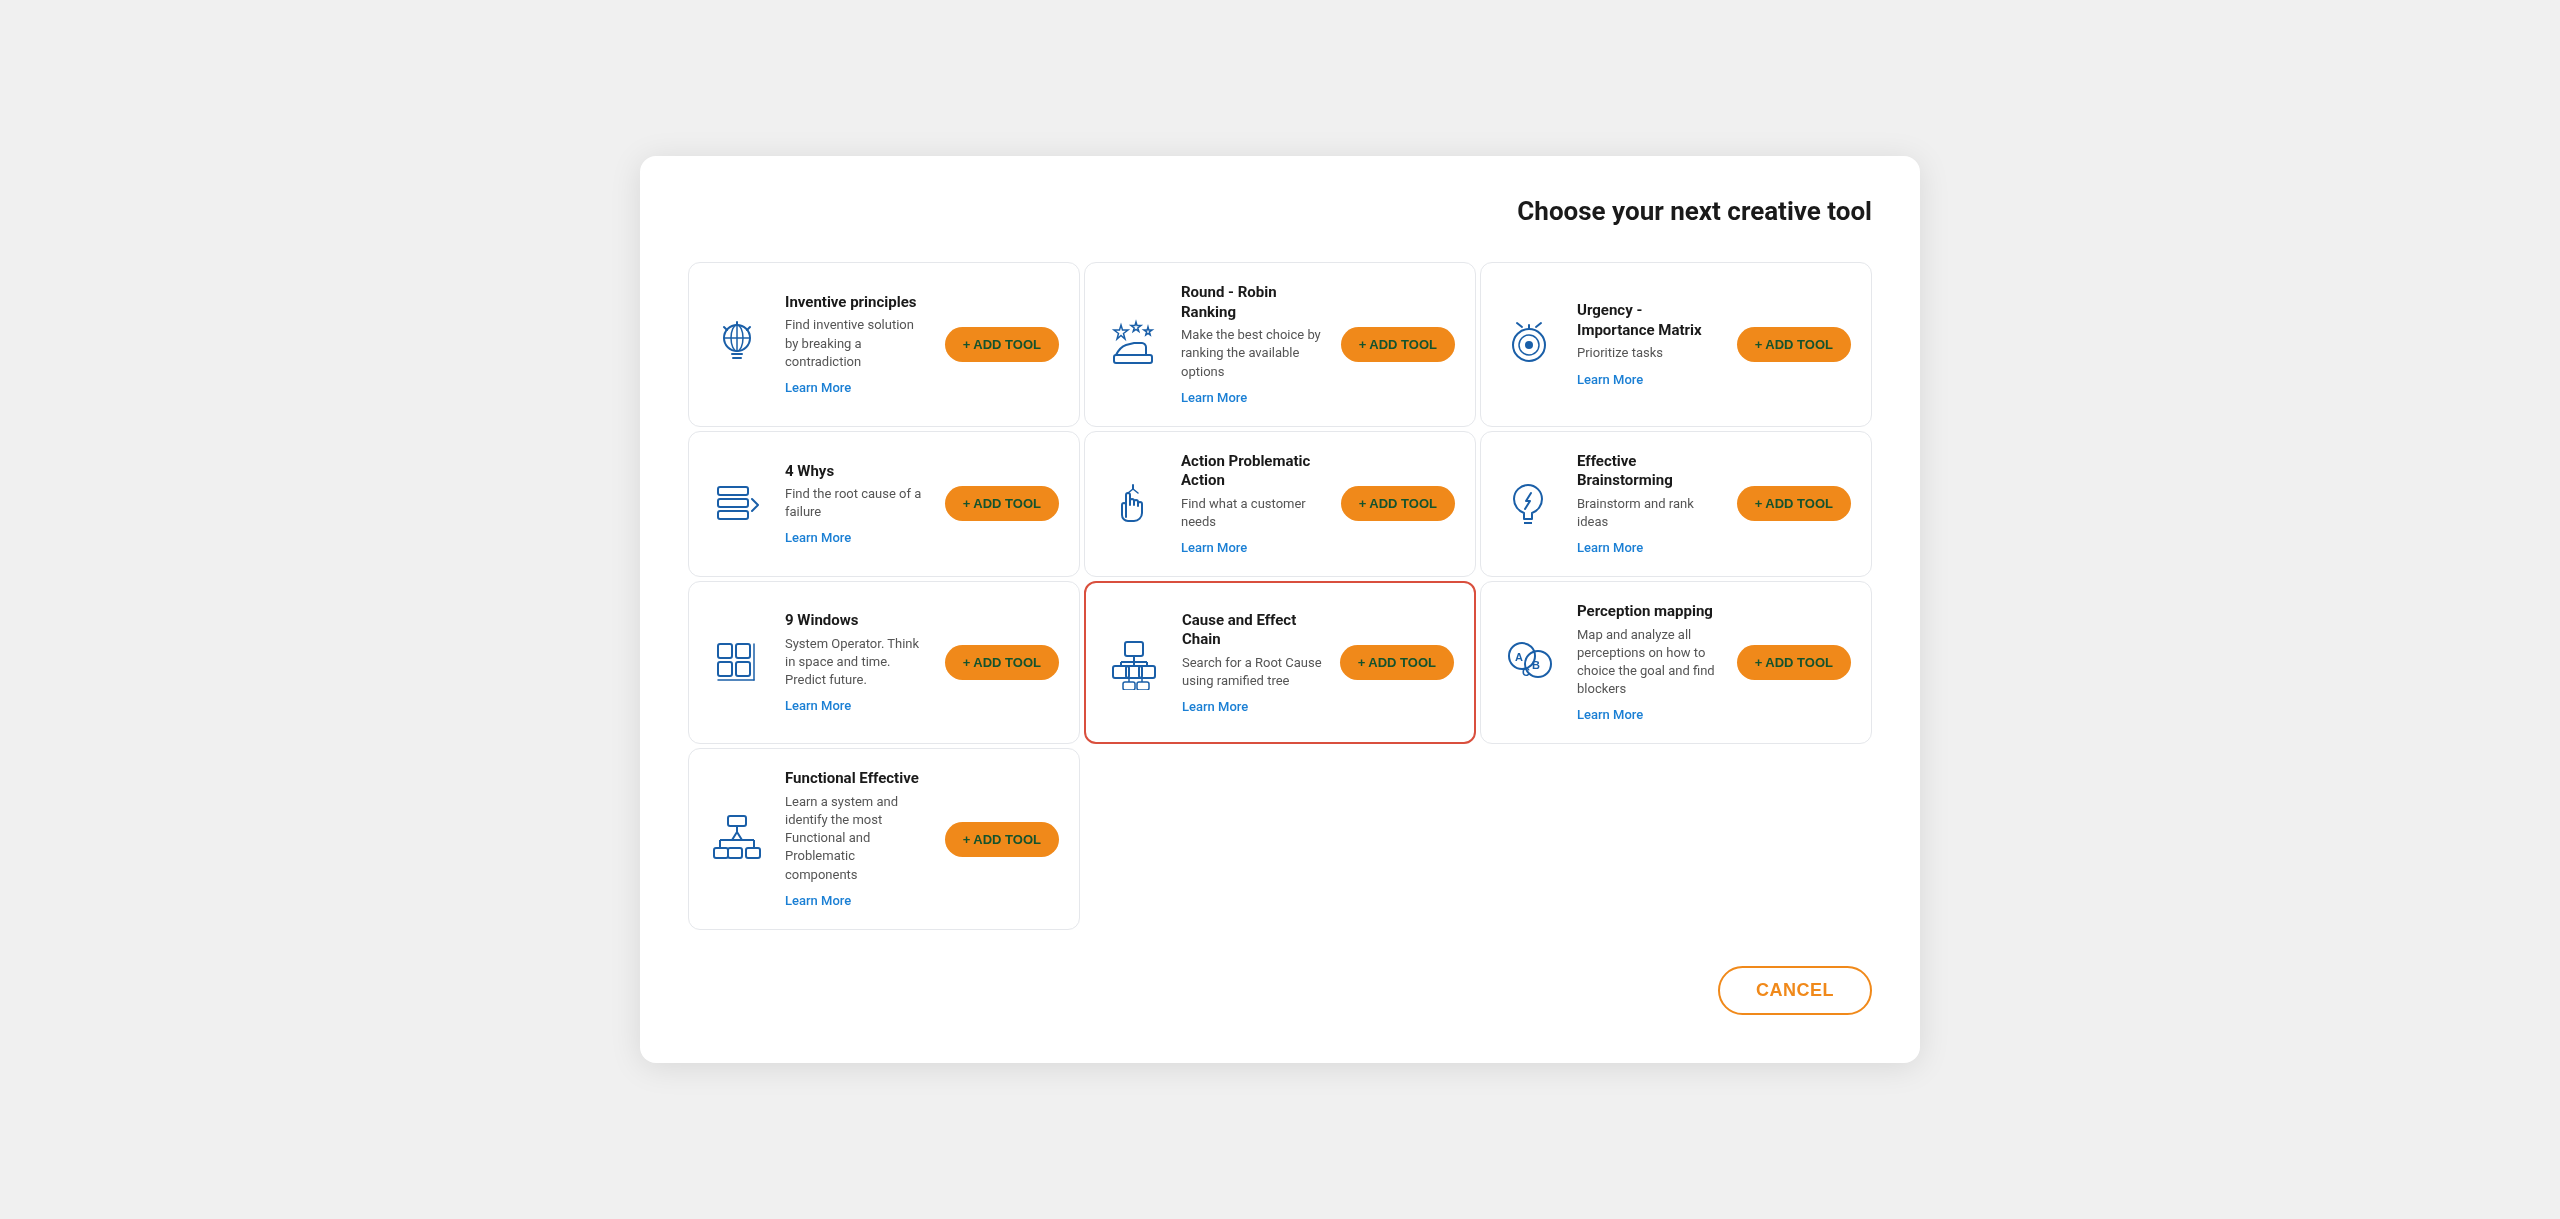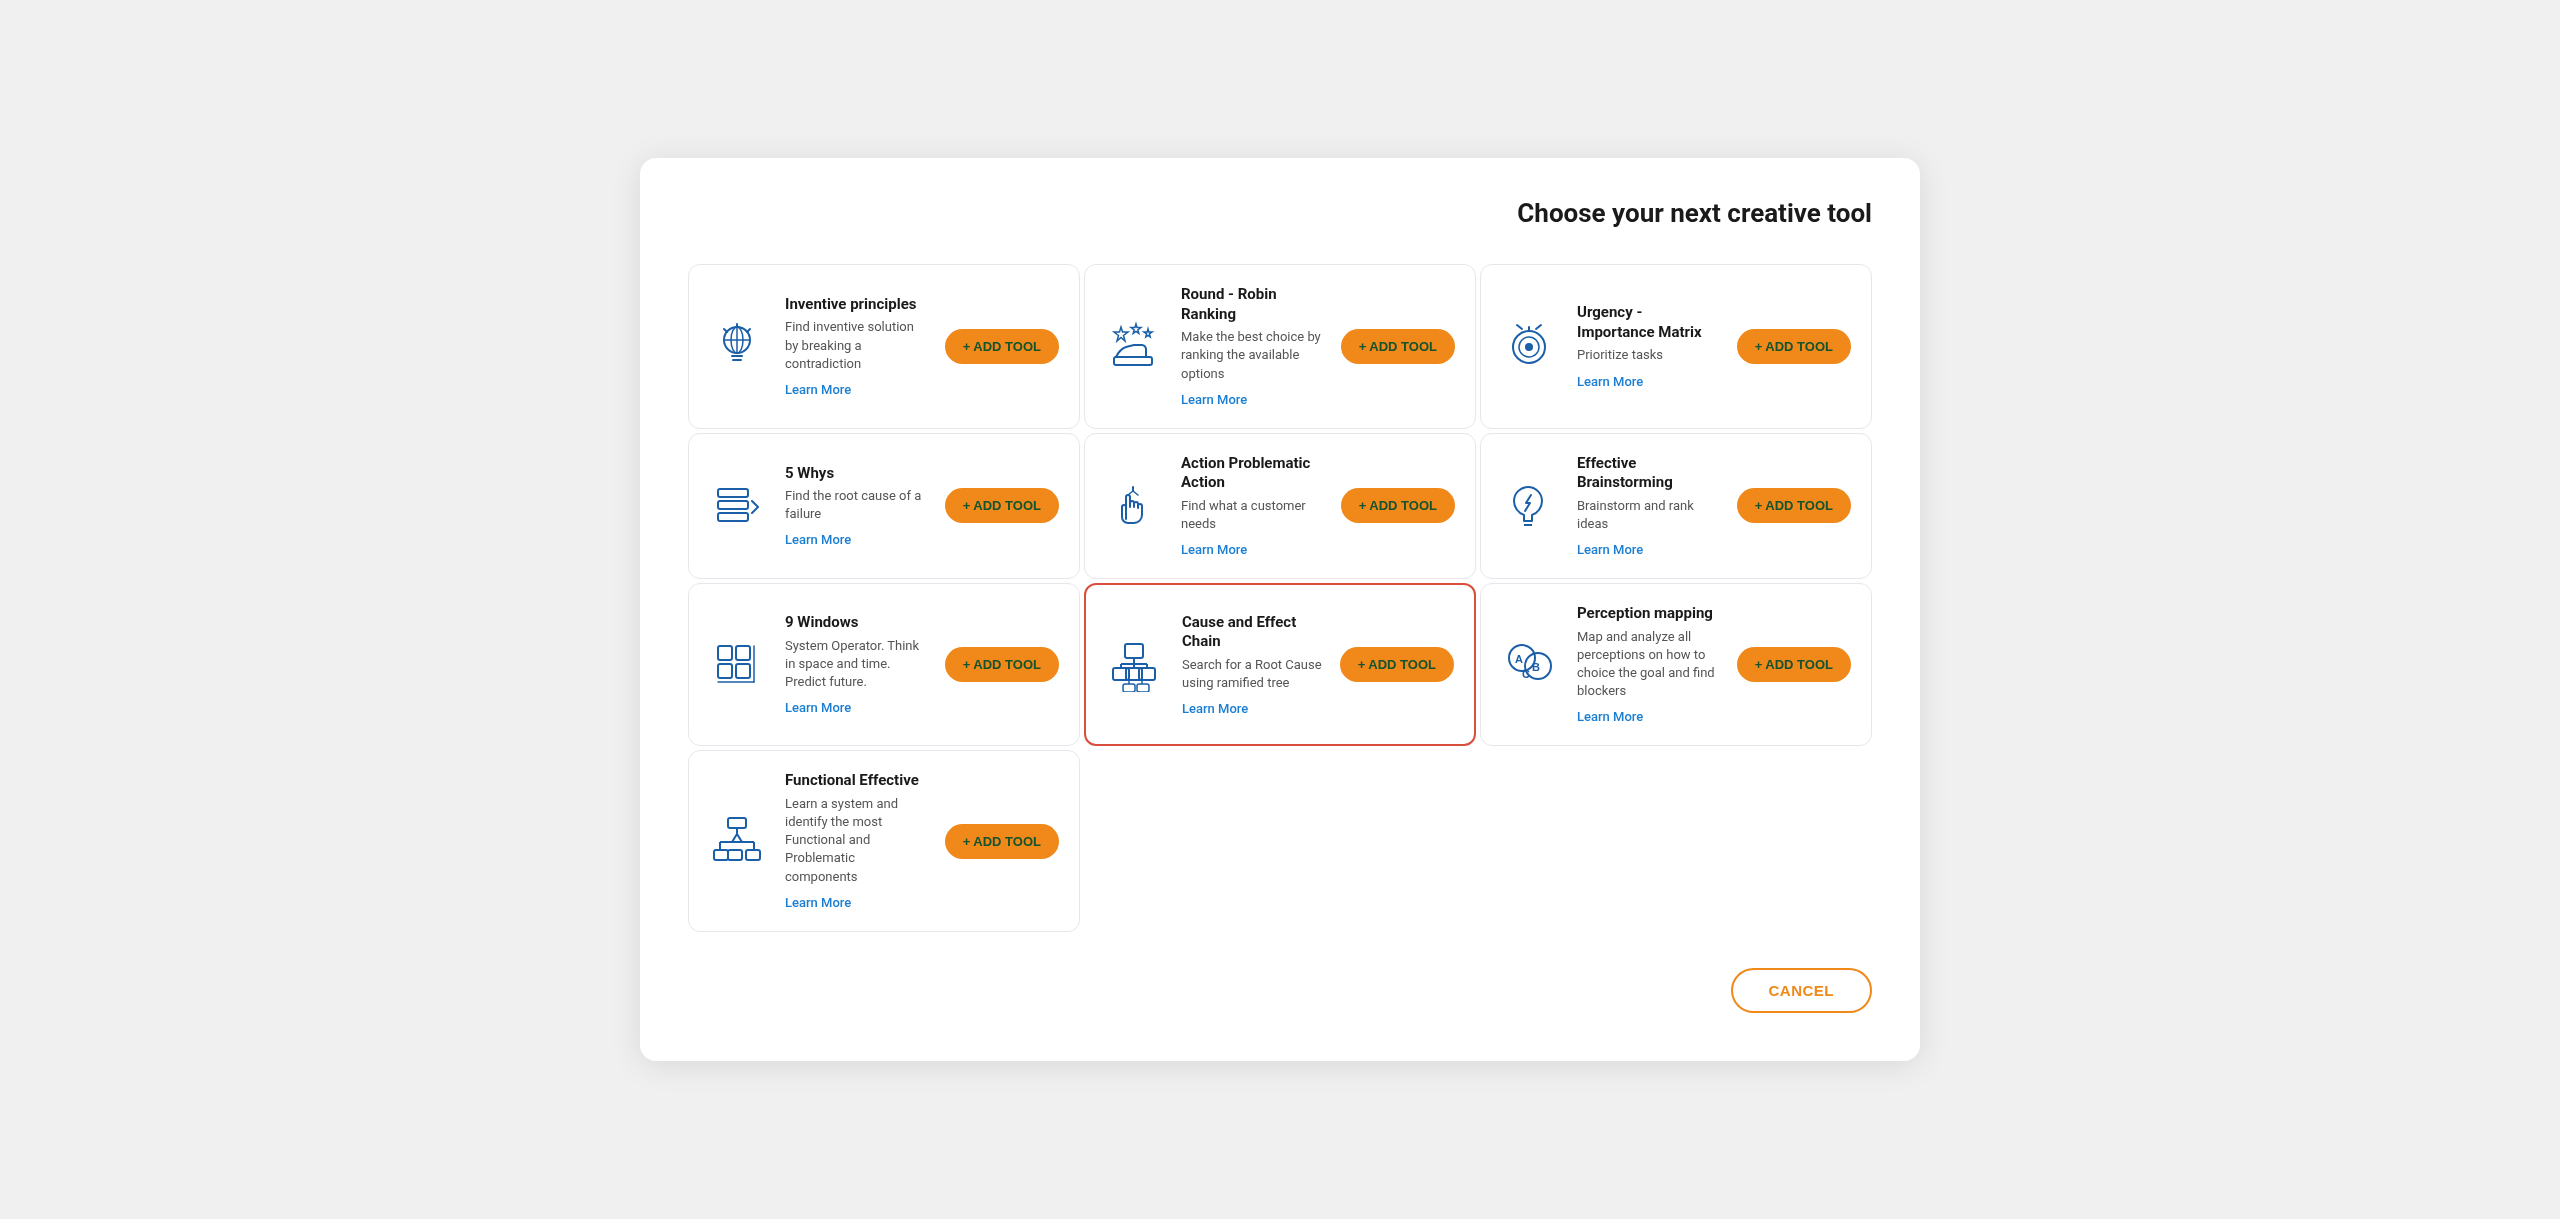--- a/index.html
+++ b/index.html
@@ -96,21 +96,21 @@
       display: flex;
       justify-content: flex-end;
       margin-top: 36px;
     }
     .cancel-btn {
       background: #fff;
       color: #f0891a;
       border: 2px solid #f0891a;
       border-radius: 28px;
       padding: 12px 36px;
-      font-size: 15px;
+      font-size: 18px;
       font-weight: 700;
       cursor: pointer;
       letter-spacing: 0.5px;
     }
   </style>
 </head>
 <body>
 
 <div class="modal">
   <h2 class="modal-title">Choose your next creative tool</h2>
@@ -162,21 +162,21 @@
       </div>
       <div class="tool-card">
         <div class="tool-icon">
           <svg viewBox="0 0 54 54" fill="none" xmlns="http://www.w3.org/2000/svg">
     <rect x="8" y="10" width="30" height="8" rx="2" stroke="#1a5fa8" stroke-width="2"></rect>
     <rect x="8" y="22" width="30" height="8" rx="2" stroke="#1a5fa8" stroke-width="2"></rect>
     <rect x="8" y="34" width="30" height="8" rx="2" stroke="#1a5fa8" stroke-width="2"></rect>
     <polyline points="42,22 48,28 42,34" stroke="#1a5fa8" stroke-width="2" stroke-linecap="round" stroke-linejoin="round" fill="none"></polyline>
   </svg>
         </div>
-        <div class="tool-content"><div class="tool-name">5 Whys</div><div class="tool-desc">Find the root cause of a failure</div><span class="learn-more">Learn More</span></div>
+        <div class="tool-content"><div class="tool-name">4 Whys</div><div class="tool-desc">Find the root cause of a failure</div><span class="learn-more">Learn More</span></div>
         <button class="add-tool-btn">+ ADD TOOL</button>
       </div>
       <div class="tool-card">
         <div class="tool-icon">
           <svg viewBox="0 0 54 54" fill="none" xmlns="http://www.w3.org/2000/svg">
     <path d="M20 40 L20 18 C20 16.9 20.9 16 22 16 C23.1 16 24 16.9 24 18 L24 28" stroke="#1a5fa8" stroke-width="2" stroke-linecap="round"></path>
     <path d="M24 24 C24 22.9 24.9 22 26 22 C27.1 22 28 22.9 28 24 L28 28" stroke="#1a5fa8" stroke-width="2" stroke-linecap="round"></path>
     <path d="M28 25 C28 23.9 28.9 23 30 23 C31.1 23 32 23.9 32 25 L32 29" stroke="#1a5fa8" stroke-width="2" stroke-linecap="round"></path>
     <path d="M32 27 C32 25.9 32.9 25 34 25 C35.1 25 36 25.9 36 27 L36 36 C36 40.4 32.4 44 28 44 L22 44 C18.7 44 16 41.3 16 38 L16 28 C16 27 16.9 26 18 26 C19.1 26 20 26.9 20 28" stroke="#1a5fa8" stroke-width="2" stroke-linecap="round"></path>
     <line x1="27" y1="8" x2="27" y2="12" stroke="#1a5fa8" stroke-width="2" stroke-linecap="round"></line>

